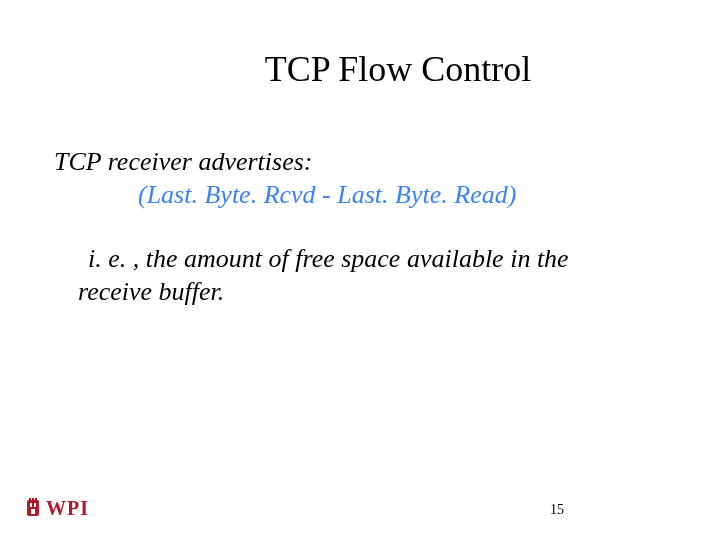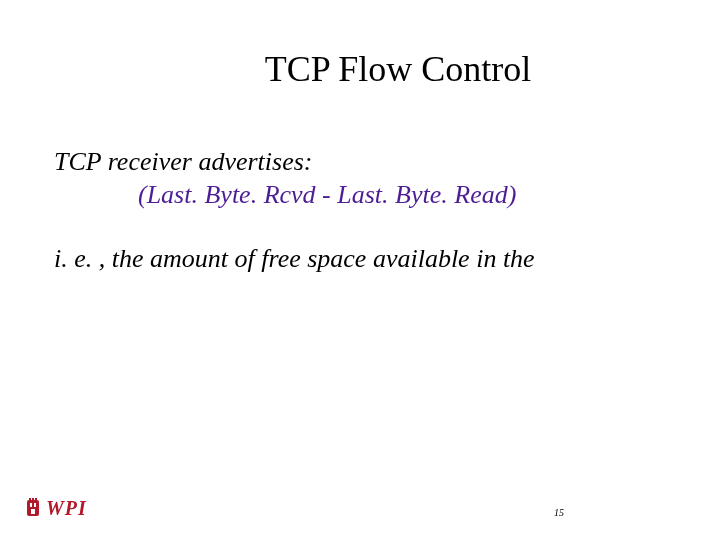--- a/index.html
+++ b/index.html
@@ -33,31 +33,30 @@
     position: absolute;
     top: 146px;
     left: 54px;
     width: 612px;
     font-size: 26px;
     line-height: 1.25;
     font-style: italic;
   }
   .line1 { }
   .line2 { color: #008000; }
-  .line3 { color: #4c1d95; padding-left: 84px; }
+  .line3 { color: #3b82f6; padding-left: 84px; }
   .gap { height: 32px; }
-  .line4 { color: #000; }
+  .line4 { color: #000; margin-left: 34px; }
   .line5 { color: #000; padding-left: 24px; }
   .footer {
     position: absolute;
     bottom: 20px;
     left: 0;
     width: 594px;
     height: 28px;
-    font-style: italic;
   }
   .logo {
     position: absolute;
     left: 24px;
     bottom: 0;
     display: flex;
     align-items: flex-end;
     gap: 4px;
   }
   .logo-text {
@@ -73,36 +72,37 @@
     width: 720px;
     bottom: 2px;
     text-align: center;
     font-size: 14px;
     color: #000;
   }
   .footer-right {
     position: absolute;
     right: 30px;
     bottom: 2px;
-    font-size: 10px;
+    font-size: 14px;
     color: #000;
   }
 </style>
 </head>
 <body>
 
 <div class="slide">
 
   <div class="title">TCP Flow Control</div>
 
   <div class="body">
     <div class="line1">TCP receiver advertises:</div>
     <div class="line3">(Last. Byte. Rcvd  - Last. Byte. Read)</div>
     <div class="gap"></div>
     <div class="line4">i. e. , the amount of free space available in the</div>
+    <div class="line5">receive buffer.</div>
   </div>
 
   <div class="footer">
     <div class="logo">
       <svg width="18" height="22" viewBox="0 0 18 22">
         <rect x="3" y="2" width="12" height="16" rx="2" fill="#b11a2b"></rect>
         <rect x="6" y="5" width="2" height="4" fill="#fff"></rect>
         <rect x="10" y="5" width="2" height="4" fill="#fff"></rect>
         <rect x="7" y="11" width="4" height="5" fill="#fff"></rect>
         <rect x="5" y="0" width="2" height="3" fill="#b11a2b"></rect>

